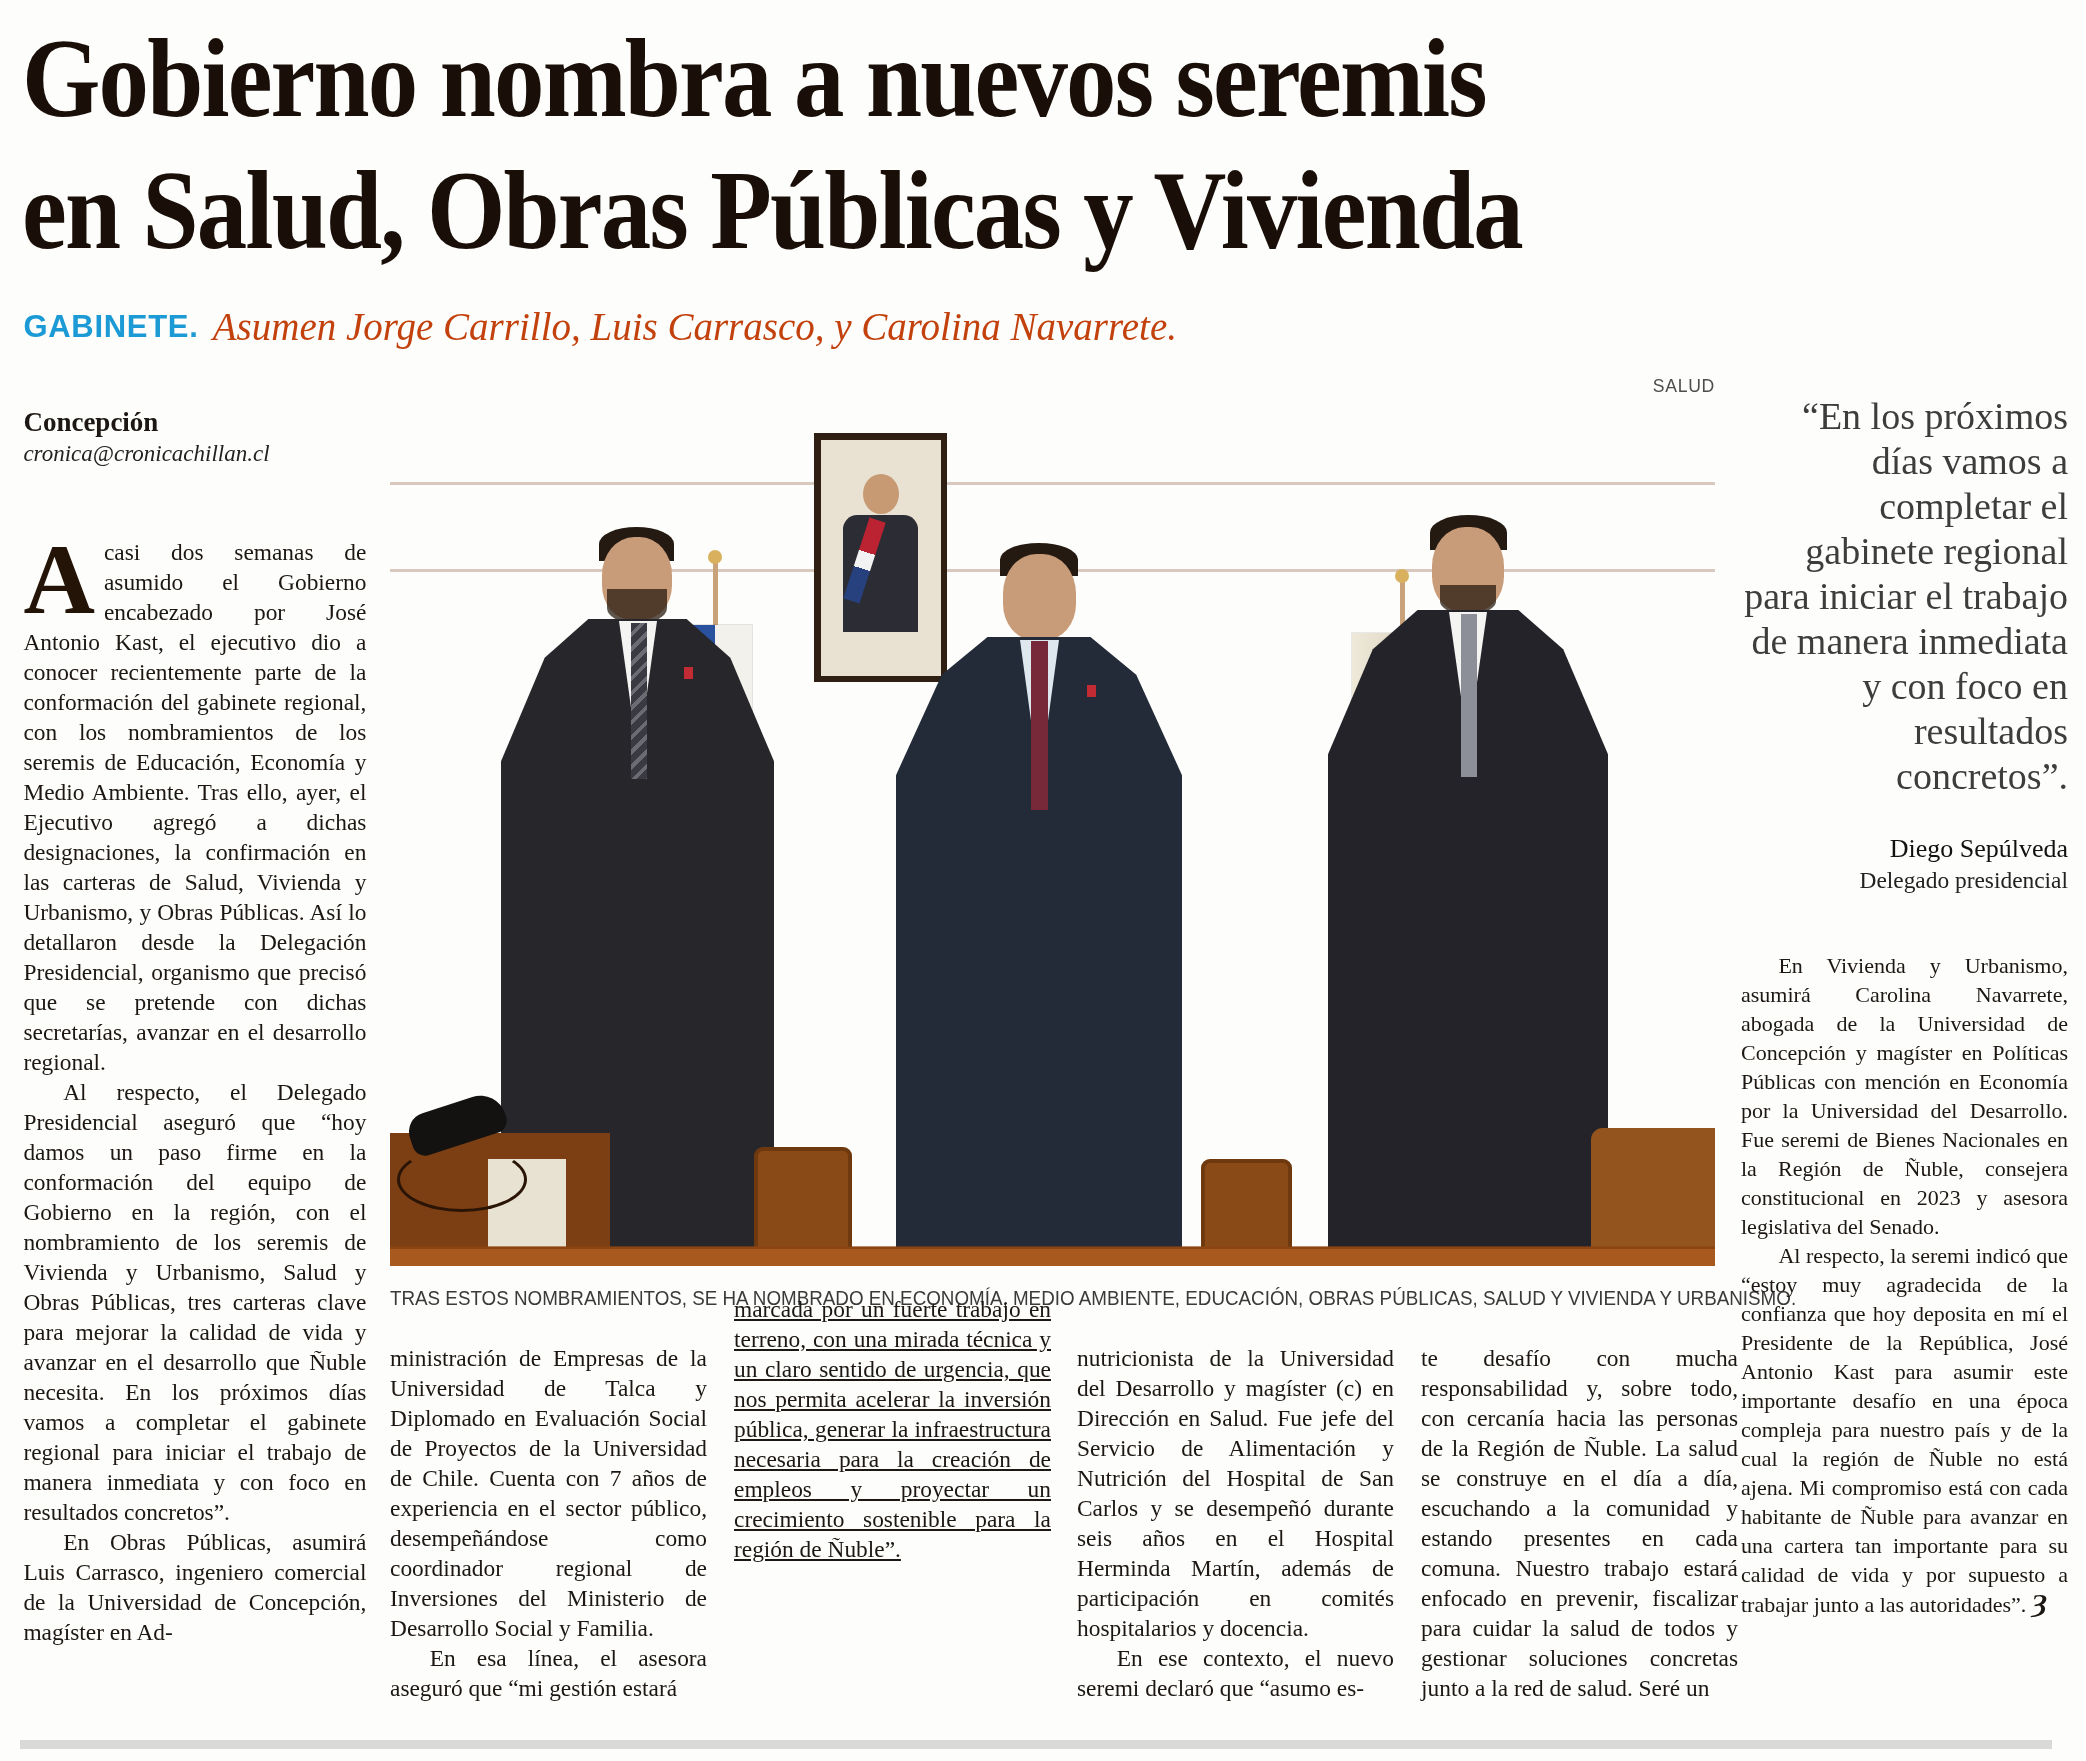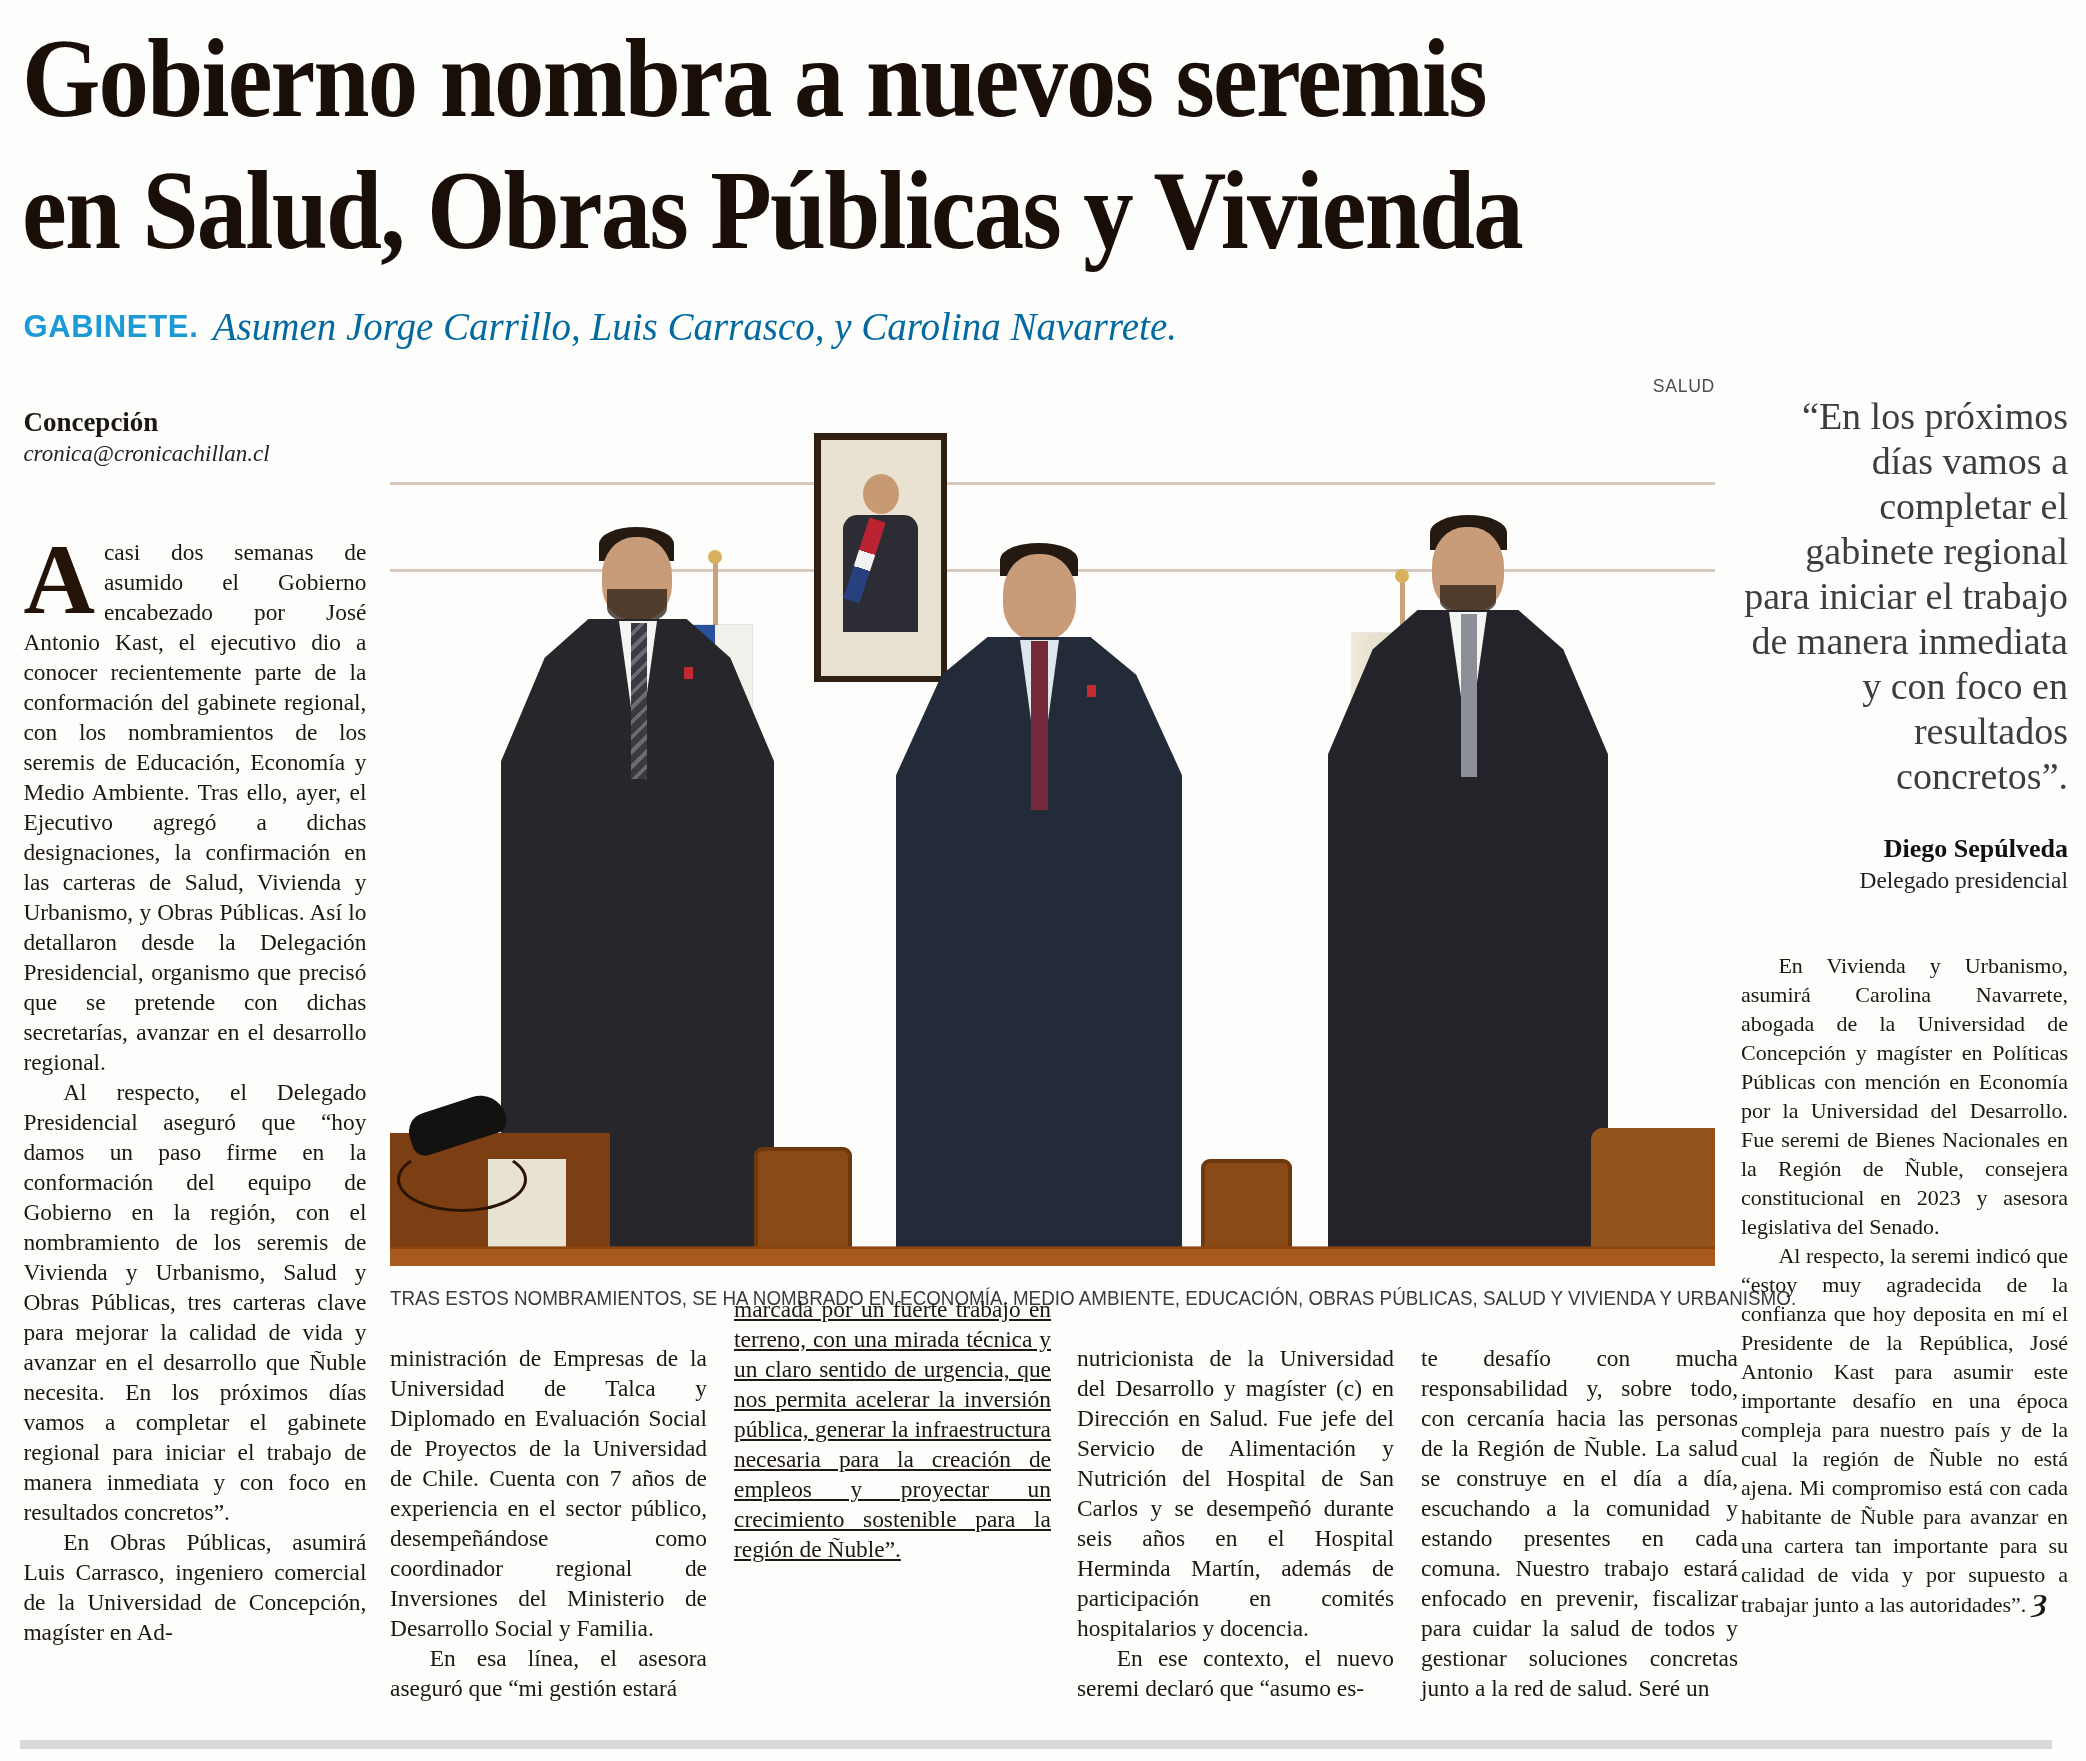--- a/index.html
+++ b/index.html
@@ -14,21 +14,21 @@
     font-size:112px;line-height:1.18;letter-spacing:-2px;
     transform:scaleX(.90);transform-origin:left top;white-space:nowrap;
   }
   
   .kicker{position:absolute;left:23.4px;top:304px;width:2017px;white-space:nowrap;}
   .kicker .tag{
     font-family:"Liberation Sans",sans-serif;font-weight:800;
     font-size:31px;letter-spacing:0.7px;vertical-align:middle;
   }
   .kicker .sub{
-    font-style:italic;font-size:39px;color:#0369a1;vertical-align:middle;
+    font-style:italic;font-size:39px;color:#c2410c;vertical-align:middle;
     margin-left:11.7px;letter-spacing:0;
   }
   
   .col{position:absolute;text-align:justify;font-size:23.4px;line-height:30px;}
   .col p{margin:0;}
   .col p.indent{text-indent:1.7em;}
   .byline-name{font-weight:bold;font-size:27px;line-height:34px;}
   .byline-mail{font-style:italic;font-size:23px;line-height:30px;color:#222;}
   .byline-gap{height:68px;}
   .dropcap{
@@ -83,21 +83,21 @@
   
   .desk{position:absolute;left:0;top:734px;width:220px;height:133px;background:#7c3f14;}
   .desk .panel{position:absolute;left:98px;top:26px;width:78px;height:107px;background:#e8e2d2;}
   .phone{position:absolute;left:18px;top:704px;width:98px;height:42px;border-radius:19.5px 26px 13px 13px;background:#141210;transform:rotate(-18deg);}
   .cord{position:absolute;left:6.5px;top:748px;width:124px;height:59px;border:3.3px solid #2a1405;border-radius:50%;border-top-color:transparent;background:transparent;}
   .chair{position:absolute;background:#8a4a17;border-radius:9px 9px 0 0;box-shadow:inset 0 0 0 3.9px rgba(60,25,0,.35);}
   .table-r{position:absolute;right:0;top:729px;width:124px;height:138px;background:#93551d;border-radius:11.7px 0 0 0;}
   .floor{position:absolute;left:0;bottom:0;width:100%;height:17px;background:#a85a1e;box-shadow:0 -2.6px 0 #8c4512;}
   
   .quote{font-size:38px;line-height:45px;color:#3d3d3d;text-align:right;}
-  .quote-author{font-weight:bold;font-size:26px;text-align:right;margin-top:35px;color:#111;}
+  .quote-author{font-weight:normal;font-size:26px;text-align:right;margin-top:35px;color:#111;}
   .quote-role{font-size:23.4px;text-align:right;color:#222;margin-top:2.6px;}
   .q-gap{height:56px;}
   .endmark{font-style:italic;font-weight:bold;font-size:26px;}
   .bottom-rule{position:absolute;left:19.5px;top:1740px;width:2032px;height:9px;background:#d9d9d7;}
 </style>
 </head>
 <body>
 
 <div class="page">
 

